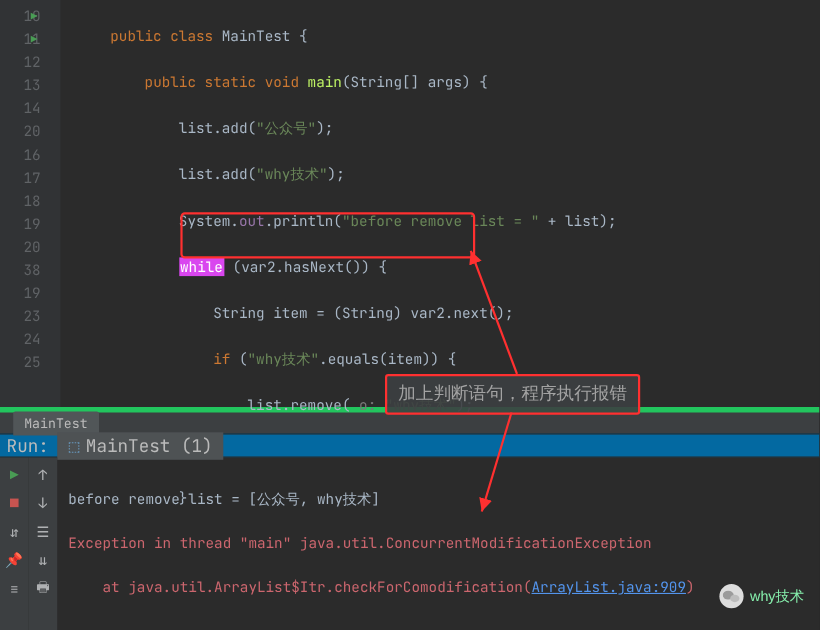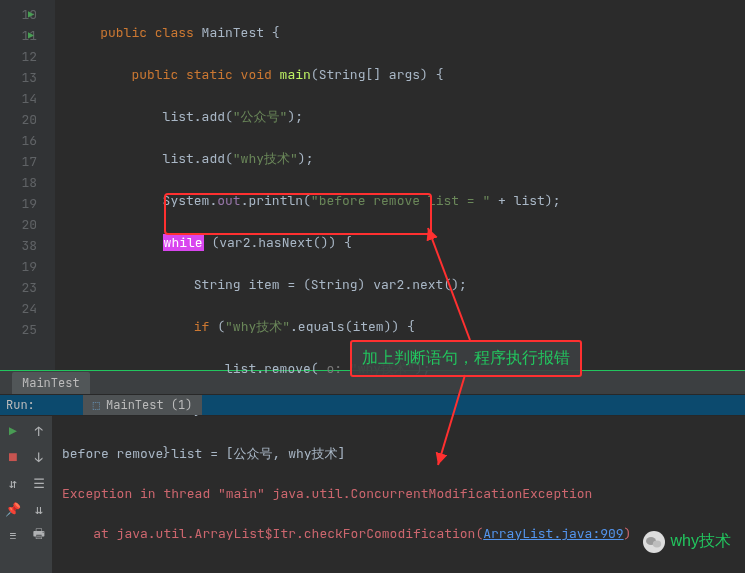--- a/index.html
+++ b/index.html
@@ -51,55 +51,54 @@
 .red-box {
   position: absolute;
   border: 2px solid #ff3030;
   border-radius: 4px;
   pointer-events: none;
 }
 .annotation-box {
   position: absolute;
   border: 2px solid #ff3030;
   background: rgba(60,63,65,0.9);
-  color: #22c55e;
+  color: #a3a3a3;
   font-family: "Microsoft YaHei", sans-serif;
   font-size: 16px;
   padding: 6px 10px;
   border-radius: 3px;
 }
 .arrow-line {
   position: absolute;
   pointer-events: none;
 }
 .tabs {
   background: #3c3f41;
-  border-top: 1px solid #22c55e;
+  border-top: 5px solid #22c55e;
   height: 24px;
   display: flex;
   align-items: center;
   padding-left: 12px;
 }
 .tab {
   color: #bbb;
   font-size: 12px;
   padding: 3px 10px;
   background: #515658;
   border-radius: 2px 2px 0 0;
 }
 .run-header {
-  background: #0c4a6e;
+  background: #0369a1;
   color: #bbb;
-  font-size: 12px;
+  font-size: 16px;
   height: 22px;
   display: flex;
   align-items: center;
   border-top: 1px solid #282828;
   border-bottom: 1px solid #282828;
-  gap: 40px;
 }
 .run-header .lbl { padding-left: 6px; }
 .run-tab {
   background: #4e5254;
   padding: 2px 10px;
   margin-left: 8px;
   display: flex;
   align-items: center;
   gap: 6px;
 }
@@ -132,25 +131,25 @@
   white-space: pre;
 }
 .console .err { color: #cc666e; }
 .console .link { color: #5394ec; text-decoration: underline; cursor: pointer; }
 .console .dim { color: #888; }
 .watermark {
   position: absolute;
   right: 14px;
   bottom: 20px;
   display: flex;
-  align-items: flex-start;
+  align-items: center;
   gap: 6px;
   font-family: "Microsoft YaHei", sans-serif;
-  color: #22c55e;
-  font-size: 16px;
+  color: #86efac;
+  font-size: 13px;
 }
 .watermark .wechat {
   width: 22px; height: 22px;
   background: #ddd;
   border-radius: 50%;
   display: flex;
   align-items: center;
   justify-content: center;
 }
 .tri { font-size: 10px; }

